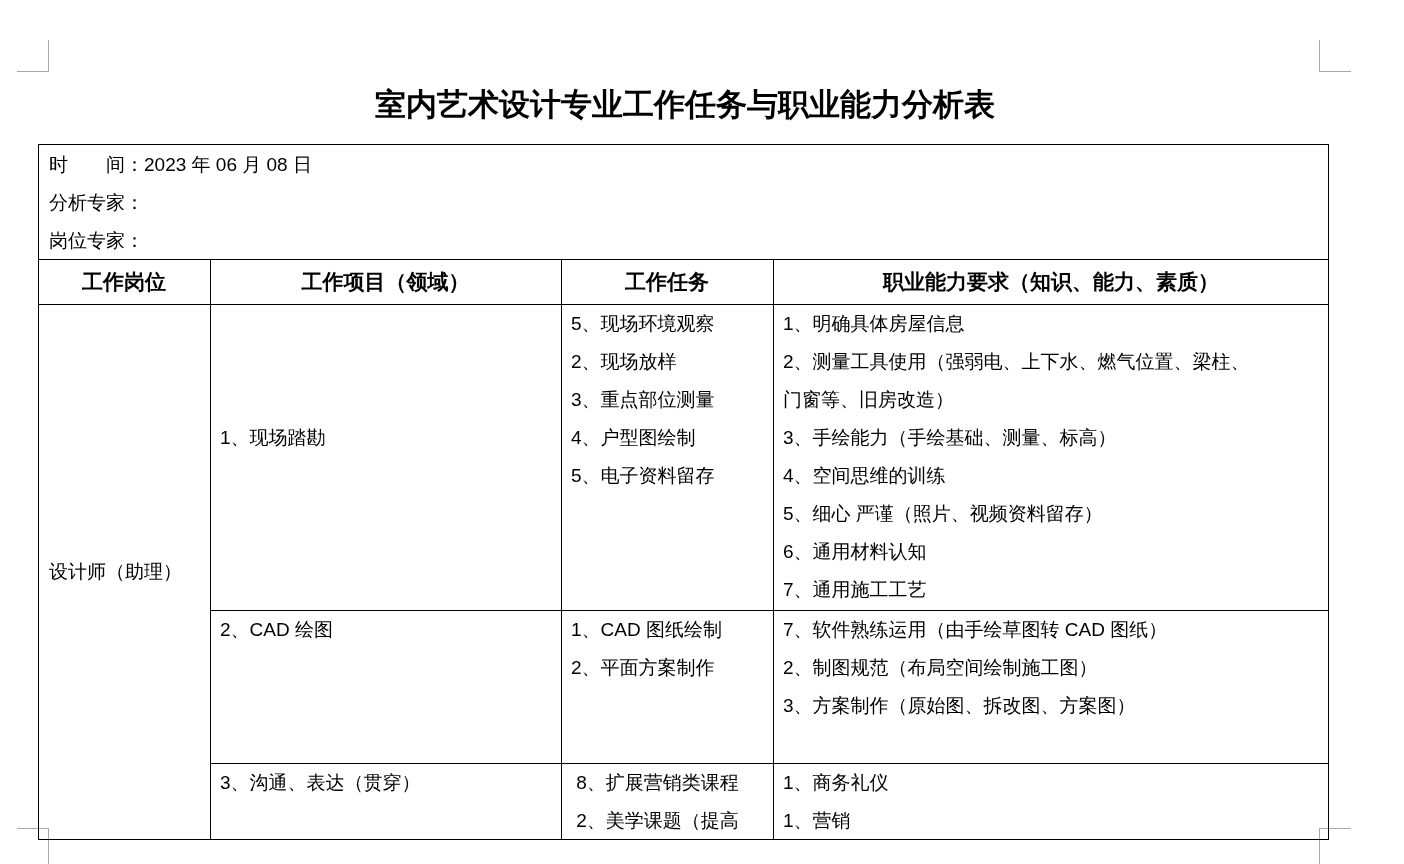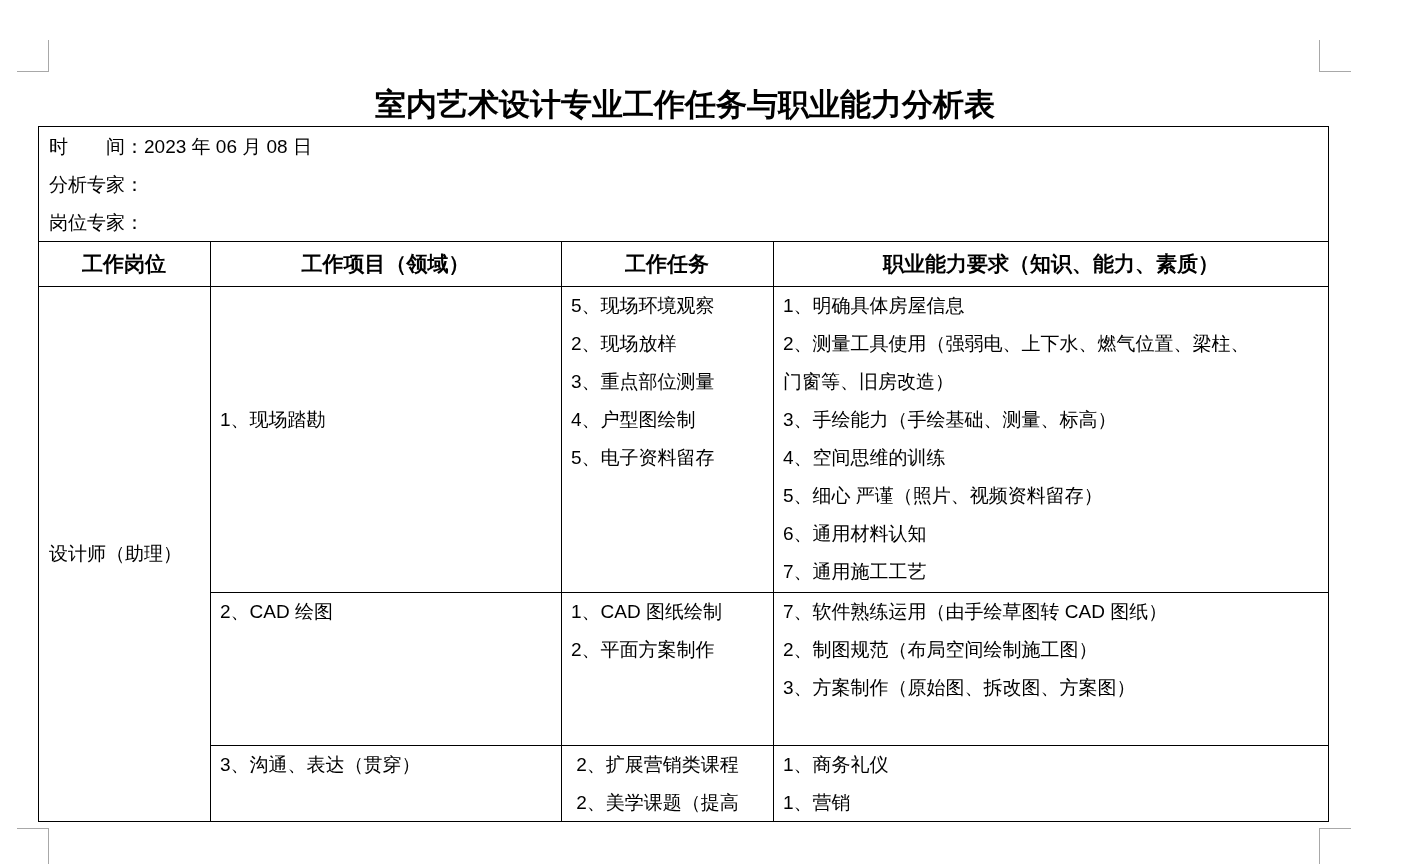--- a/index.html
+++ b/index.html
@@ -12,21 +12,21 @@
     .c-tr { left: 1319px; top: 40px; width: 31px; height: 31px; border-left-width: 1px; border-bottom-width: 1px; }
     .c-bl { left: 17px; top: 828px; width: 31px; height: 40px; border-right-width: 1px; border-top-width: 1px; }
     .c-br { left: 1319px; top: 828px; width: 31px; height: 40px; border-left-width: 1px; border-top-width: 1px; }
 
     .title {
       position: absolute; left: 0; top: 82px; width: 1370px; text-align: center;
       font-size: 31px; font-weight: bold; letter-spacing: 0px; line-height: 44px;
       font-family: "DejaVu Sans", sans-serif;
     }
 
-    .tbl { position: absolute; left: 38px; top: 126px; width: 1346px; height: 696px; }
+    .tbl { position: absolute; left: 38px; top: 144px; width: 1346px; height: 696px; }
     .line { position: absolute; background: #000; }
     .h { height: 1px; }
     .v { width: 1px; }
 
     .cell { position: absolute; font-size: 19px; line-height: 38px; white-space: nowrap; }
     .meta { left: 11px; }
     .hdr { font-weight: bold; font-size: 21px; text-align: center; line-height: 44px; top: 116px; }
     .ln { display: block; height: 38px; }
   </style>
 </head>
@@ -96,20 +96,20 @@
     <span class="ln">2、平面方案制作</span>
   </div>
   <div class="cell" style="left:745px;top:467px;">
     <span class="ln">7、软件熟练运用（由手绘草图转 CAD 图纸）</span>
     <span class="ln">2、制图规范（布局空间绘制施工图）</span>
     <span class="ln">3、方案制作（原始图、拆改图、方案图）</span>
   </div>
 
   <div class="cell" style="left:182px;top:620px;">3、沟通、表达（贯穿）</div>
   <div class="cell" style="left:533px;top:620px;">
-    <span class="ln" style="white-space:pre;"> 2、扩展营销类课程</span>
+    <span class="ln" style="white-space:pre;"> 8、扩展营销类课程</span>
     <span class="ln" style="white-space:pre;"> 2、美学课题（提高</span>
   </div>
   <div class="cell" style="left:745px;top:620px;">
     <span class="ln">1、商务礼仪</span>
     <span class="ln">1、营销</span>
   </div>
 </div>
 
 </body></html>

